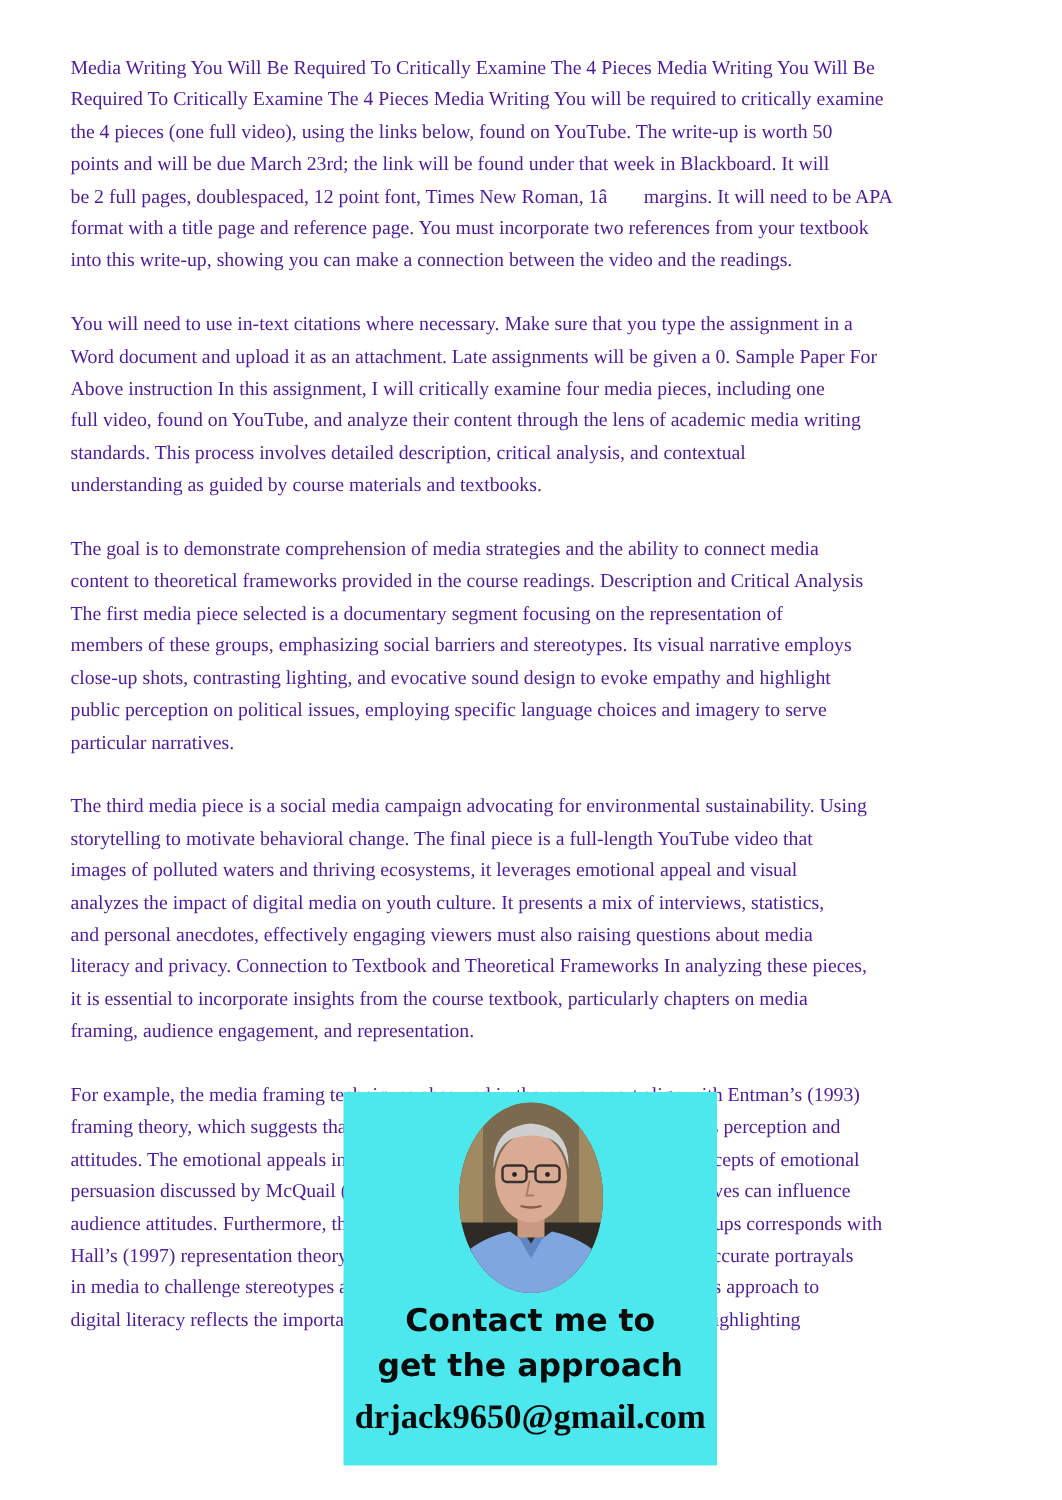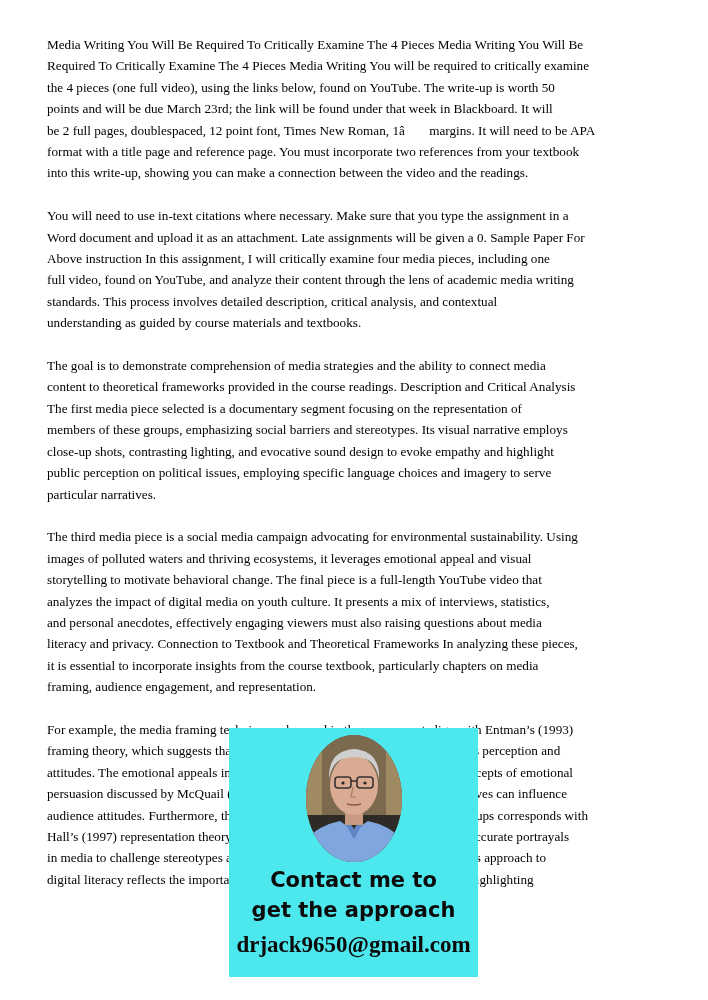--- a/index.html
+++ b/index.html
@@ -14,21 +14,21 @@
       overflow: hidden;
     }
     .page {
       position: absolute;
       left: 47px;
       top: 34px;
       width: 610px;
       font-family: "Liberation Serif", "DejaVu Serif", serif;
       font-size: 13.2px;
       line-height: 21.4px;
-      color: #000000;
+      color: #4c1d95;
     }
     .para {
       margin: 0 0 21.4px 0;
     }
     .line {
       display: block;
       white-space: nowrap;
     }
     .promo-card {
       position: absolute;
@@ -104,22 +104,22 @@
     <span class="line">The goal is to demonstrate comprehension of media strategies and the ability to connect media</span>
     <span class="line">content to theoretical frameworks provided in the course readings. Description and Critical Analysis</span>
     <span class="line">The first media piece selected is a documentary segment focusing on the representation of</span>
     <span class="line">members of these groups, emphasizing social barriers and stereotypes. Its visual narrative employs</span>
     <span class="line">close-up shots, contrasting lighting, and evocative sound design to evoke empathy and highlight</span>
     <span class="line">public perception on political issues, employing specific language choices and imagery to serve</span>
     <span class="line">particular narratives.</span>
   </p>
   <p class="para">
     <span class="line">The third media piece is a social media campaign advocating for environmental sustainability. Using</span>
+    <span class="line">storytelling to motivate behavioral change. The final piece is a full-length YouTube video that</span>
     <span class="line">images of polluted waters and thriving ecosystems, it leverages emotional appeal and visual</span>
-    <span class="line">storytelling to motivate behavioral change. The final piece is a full-length YouTube video that</span>
     <span class="line">analyzes the impact of digital media on youth culture. It presents a mix of interviews, statistics,</span>
     <span class="line">and personal anecdotes, effectively engaging viewers must also raising questions about media</span>
     <span class="line">literacy and privacy. Connection to Textbook and Theoretical Frameworks In analyzing these pieces,</span>
     <span class="line">it is essential to incorporate insights from the course textbook, particularly chapters on media</span>
     <span class="line">framing, audience engagement, and representation.</span>
   </p>
   <p class="para">
     <span class="line">For example, the media framing techniques observed in the news report align with Entman’s (1993)</span>
     <span class="line">framing theory, which suggests that the selection and salience of issues influences perception and</span>
     <span class="line">attitudes. The emotional appeals in the environmental campaign illustrate the concepts of emotional</span>

